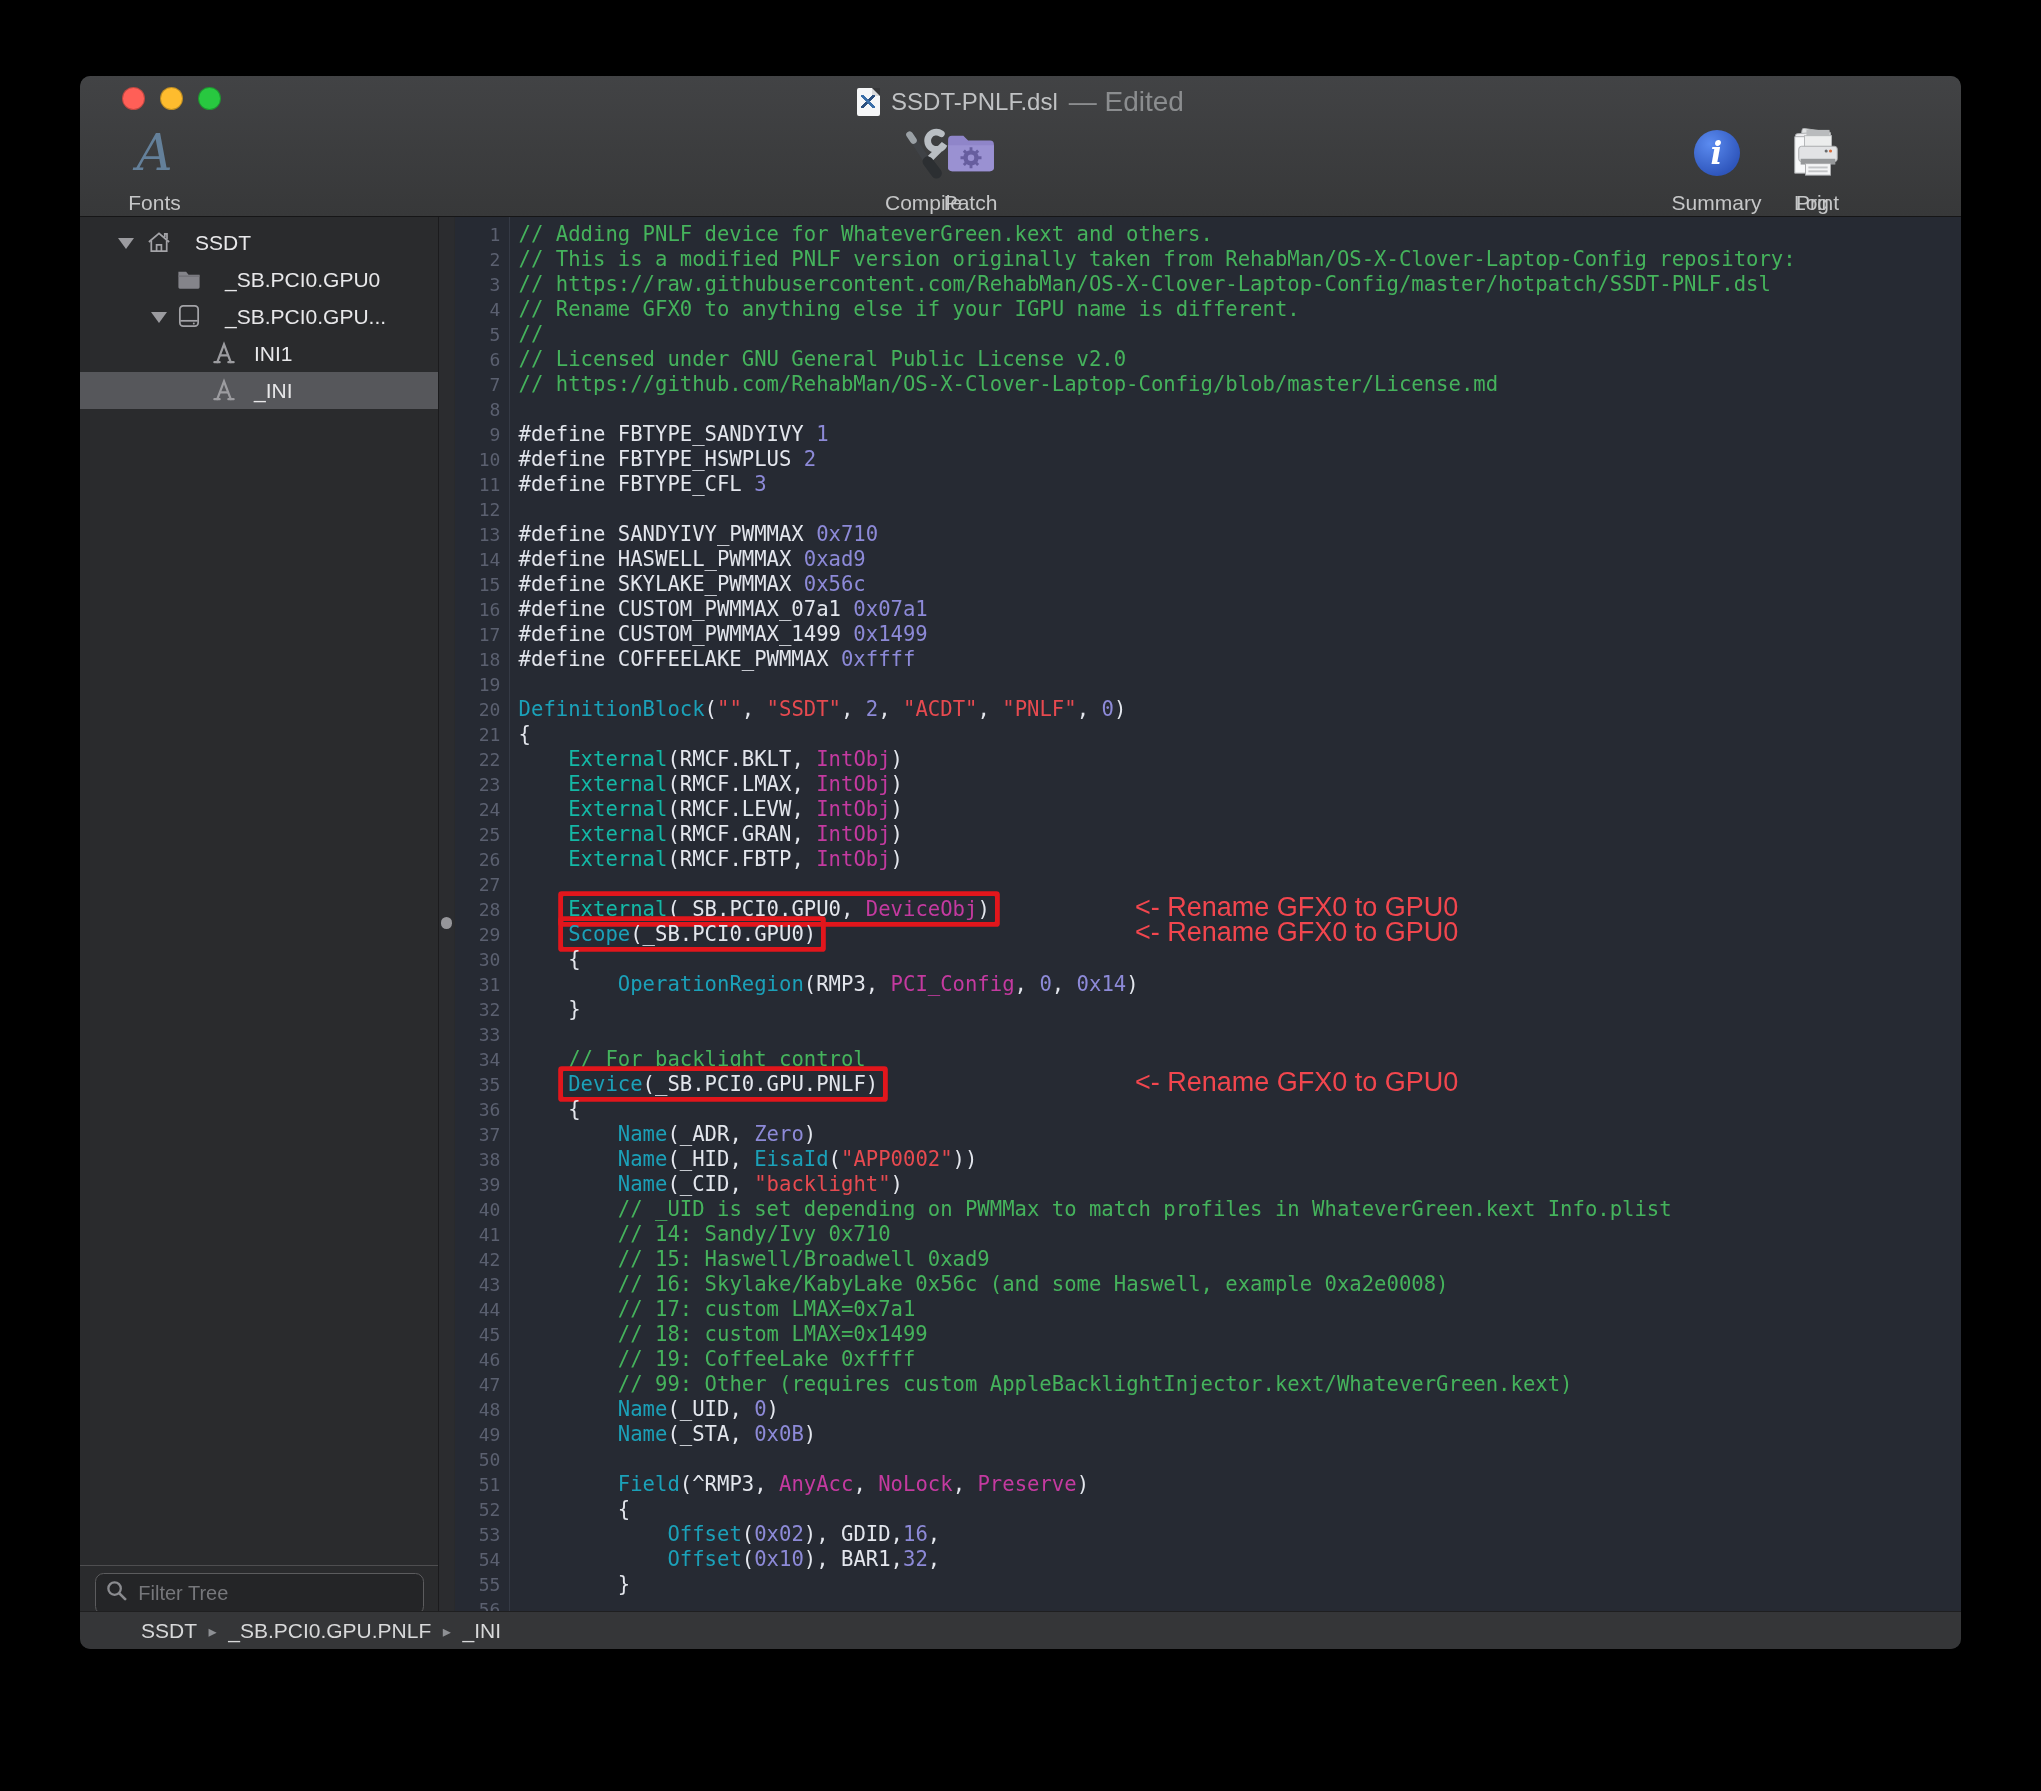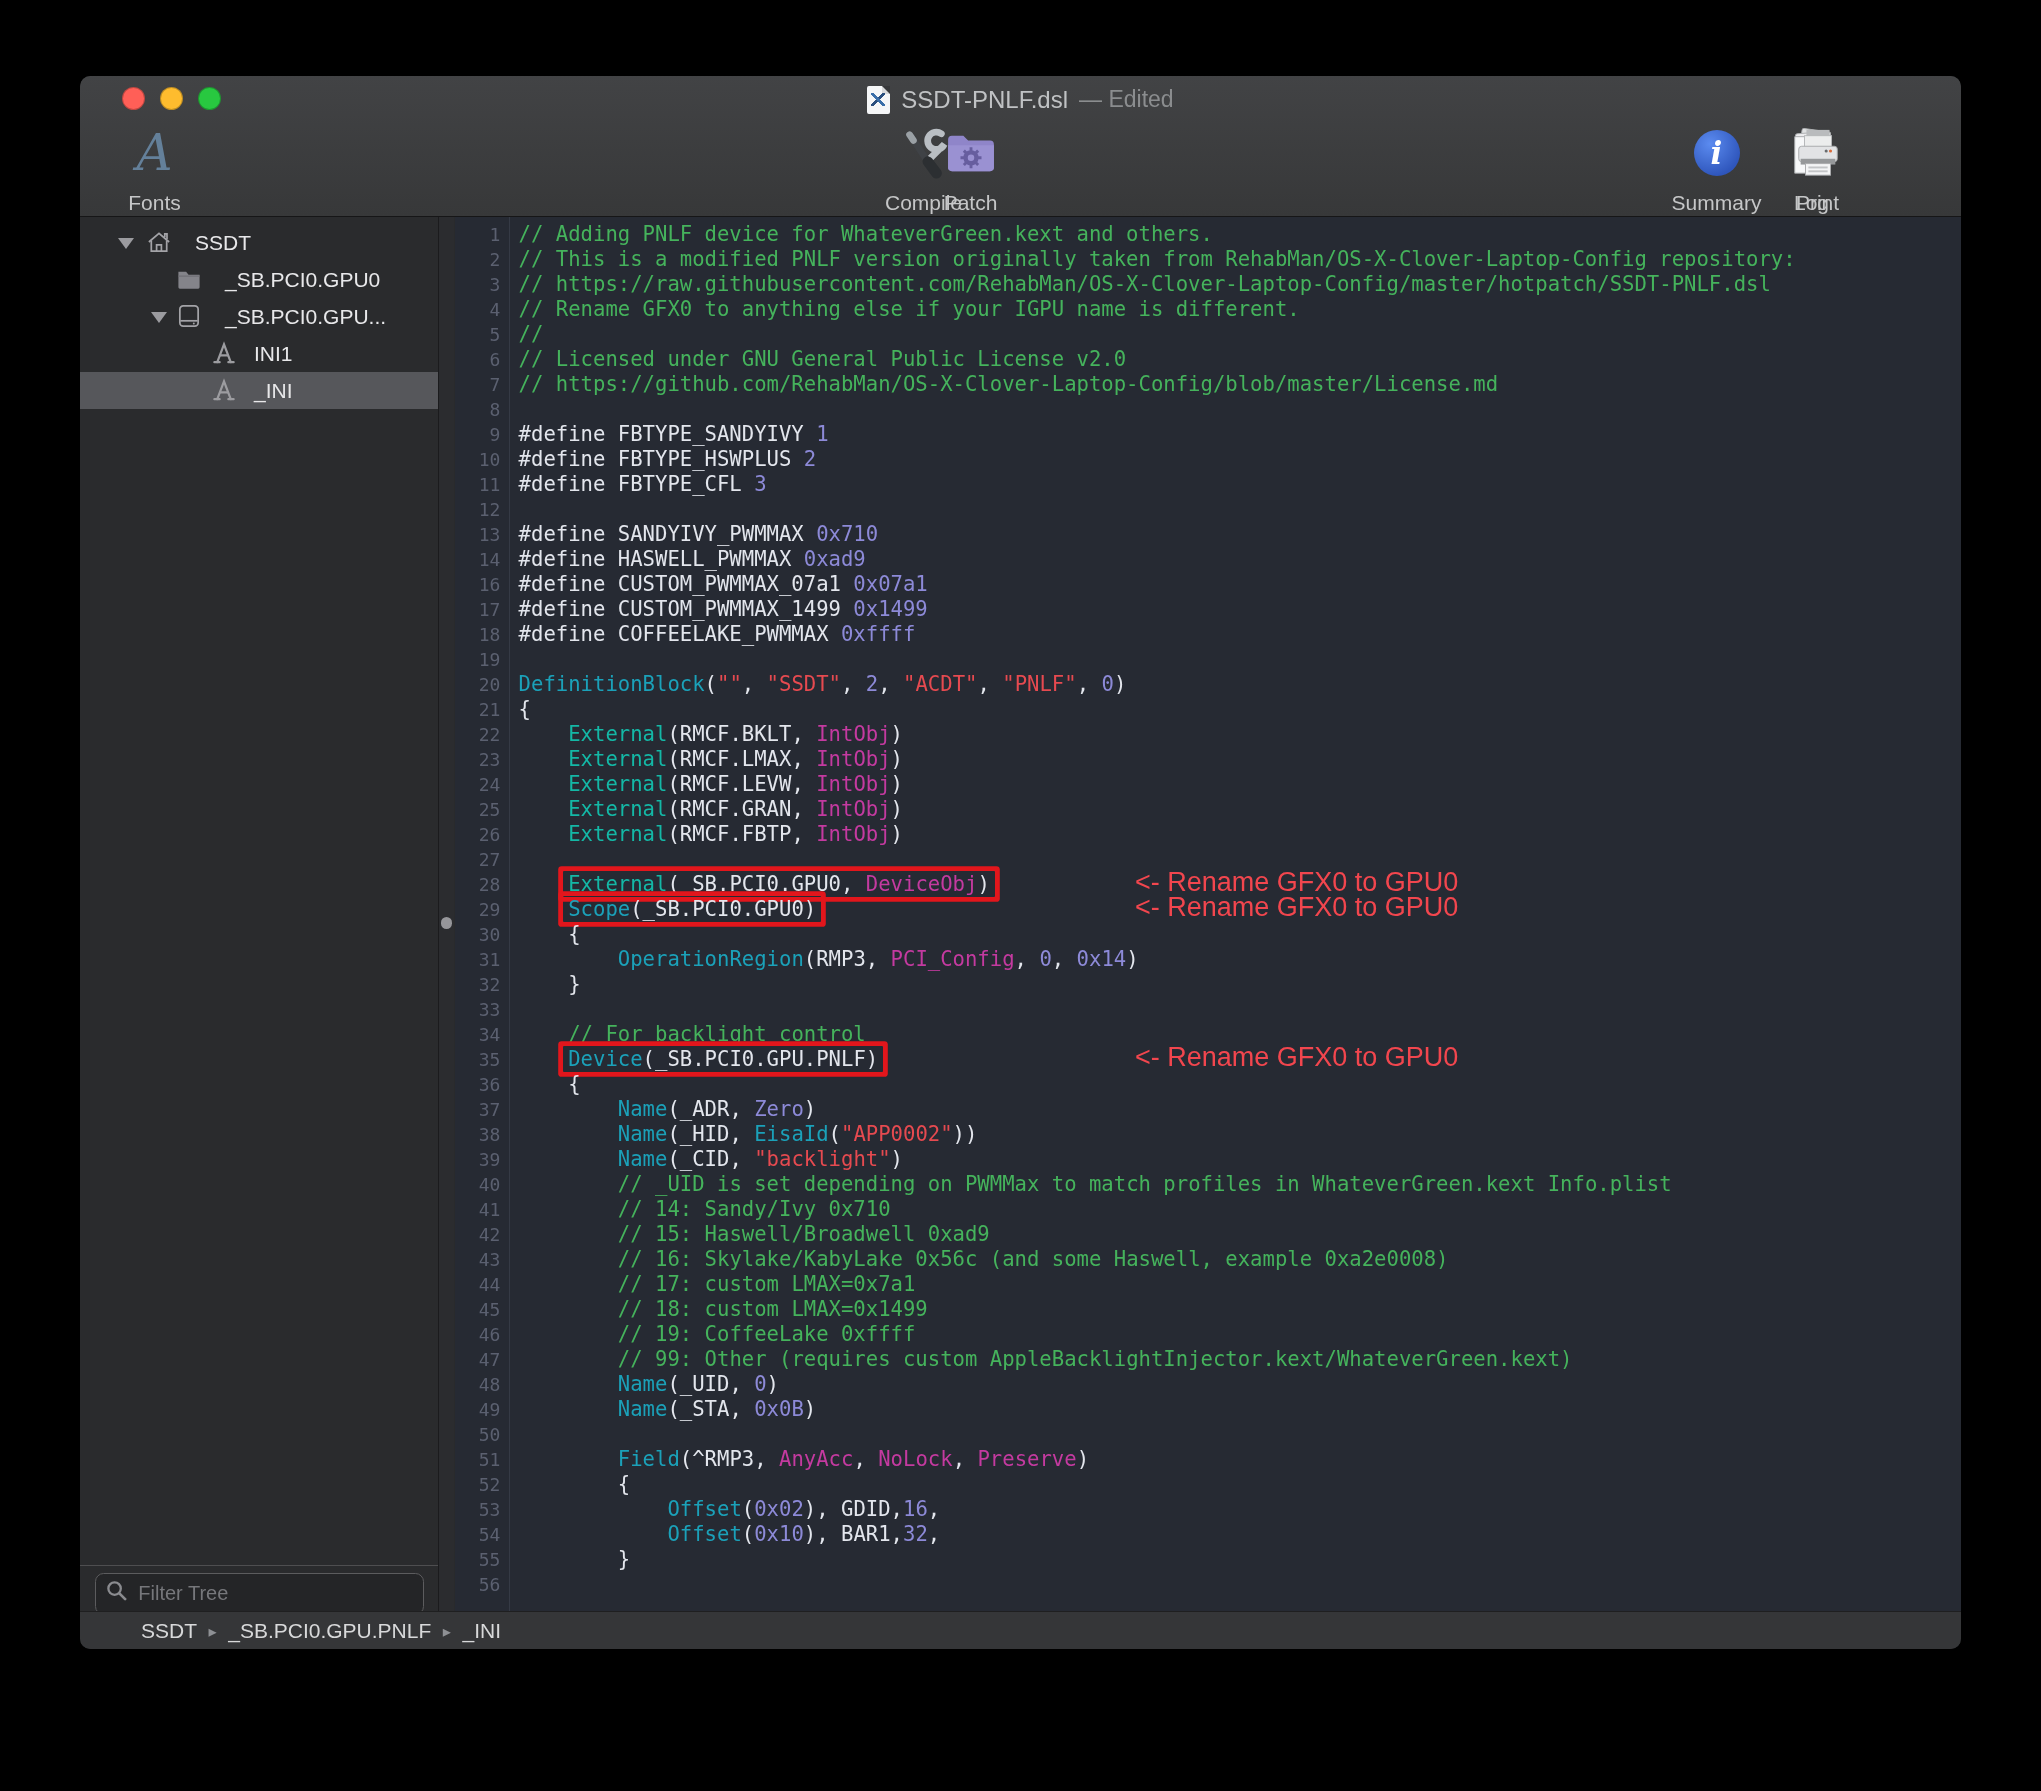--- a/index.html
+++ b/index.html
@@ -19,21 +19,21 @@
   #titlebar { position:absolute; top:0; left:0; width:100%; height:44px; }
   #titlewrap { display:flex; justify-content:center; align-items:center; gap:11px; padding-top:9.6px; }
   #doc-icon { width:23px; height:28px; background:#f5f6f7; border-radius:1.9px; position:relative; }
   #doc-icon:before { content:""; position:absolute; right:0; top:0; border:4.8px solid;
             border-color:#37383a #37383a #d9dadb #d9dadb; }
   #doc-icon:after { content:""; position:absolute; left:3.8px; top:7.6px; width:14.3px; height:12.4px;
             background:
               linear-gradient(45deg, transparent 42%, #3a6ea8 42%, #3a6ea8 58%, transparent 58%),
               linear-gradient(-45deg, transparent 42%, #2b4f7e 42%, #2b4f7e 58%, transparent 58%); }
   #title-text { font-size:24px; color:#c0c2c4; }
-  #title-suffix { font-size:23px; color:#8b8d8f; }
+  #title-suffix { font-size:28px; color:#8b8d8f; }
 
   #toolbar { position:absolute; top:44px; left:0; width:100%; height:98px; }
   .titem { position:absolute; top:5.7px; width:105px; height:88px; display:flex;
            flex-direction:column; align-items:center; justify-content:space-between; cursor:default; }
   .ticonbox { height:55px; display:flex; align-items:center; justify-content:center; }
   .tlabel { font-size:21px; color:#c5c6c7; line-height:23px; }
   #ti-fonts   { left:22px; }
   #ti-compile { left:791px; }
   #ti-patch   { left:838px; }
   #ti-summary { left:1584px; }
@@ -261,20 +261,21 @@
         <div class="ln"><span class="no">5</span><span class="code"><span class="tc">//</span></span></div>
         <div class="ln"><span class="no">6</span><span class="code"><span class="tc">// Licensed under GNU General Public License v2.0</span></span></div>
         <div class="ln"><span class="no">7</span><span class="code"><span class="tc">// https://github.com/RehabMan/OS-X-Clover-Laptop-Config/blob/master/License.md</span></span></div>
         <div class="ln"><span class="no">8</span><span class="code"></span></div>
         <div class="ln"><span class="no">9</span><span class="code"><span class="tp">#define FBTYPE_SANDYIVY </span><span class="tn">1</span></span></div>
         <div class="ln"><span class="no">10</span><span class="code"><span class="tp">#define FBTYPE_HSWPLUS </span><span class="tn">2</span></span></div>
         <div class="ln"><span class="no">11</span><span class="code"><span class="tp">#define FBTYPE_CFL </span><span class="tn">3</span></span></div>
         <div class="ln"><span class="no">12</span><span class="code"></span></div>
         <div class="ln"><span class="no">13</span><span class="code"><span class="tp">#define SANDYIVY_PWMMAX </span><span class="tn">0x710</span></span></div>
         <div class="ln"><span class="no">14</span><span class="code"><span class="tp">#define HASWELL_PWMMAX </span><span class="tn">0xad9</span></span></div>
+        <div class="ln"><span class="no">15</span><span class="code"><span class="tp">#define SKYLAKE_PWMMAX </span><span class="tn">0x56c</span></span></div>
         <div class="ln"><span class="no">16</span><span class="code"><span class="tp">#define CUSTOM_PWMMAX_07a1 </span><span class="tn">0x07a1</span></span></div>
         <div class="ln"><span class="no">17</span><span class="code"><span class="tp">#define CUSTOM_PWMMAX_1499 </span><span class="tn">0x1499</span></span></div>
         <div class="ln"><span class="no">18</span><span class="code"><span class="tp">#define COFFEELAKE_PWMMAX </span><span class="tn">0xffff</span></span></div>
         <div class="ln"><span class="no">19</span><span class="code"></span></div>
         <div class="ln"><span class="no">20</span><span class="code"><span class="tk">DefinitionBlock</span><span class="tp">(</span><span class="ts">""</span><span class="tp">, </span><span class="ts">"SSDT"</span><span class="tp">, </span><span class="tn">2</span><span class="tp">, </span><span class="ts">"ACDT"</span><span class="tp">, </span><span class="ts">"PNLF"</span><span class="tp">, </span><span class="tn">0</span><span class="tp">)</span></span></div>
         <div class="ln"><span class="no">21</span><span class="code"><span class="tp">{</span></span></div>
         <div class="ln"><span class="no">22</span><span class="code">    <span class="te">External</span><span class="tp">(RMCF.BKLT, </span><span class="tt">IntObj</span><span class="tp">)</span></span></div>
         <div class="ln"><span class="no">23</span><span class="code">    <span class="te">External</span><span class="tp">(RMCF.LMAX, </span><span class="tt">IntObj</span><span class="tp">)</span></span></div>
         <div class="ln"><span class="no">24</span><span class="code">    <span class="te">External</span><span class="tp">(RMCF.LEVW, </span><span class="tt">IntObj</span><span class="tp">)</span></span></div>
         <div class="ln"><span class="no">25</span><span class="code">    <span class="te">External</span><span class="tp">(RMCF.GRAN, </span><span class="tt">IntObj</span><span class="tp">)</span></span></div>

